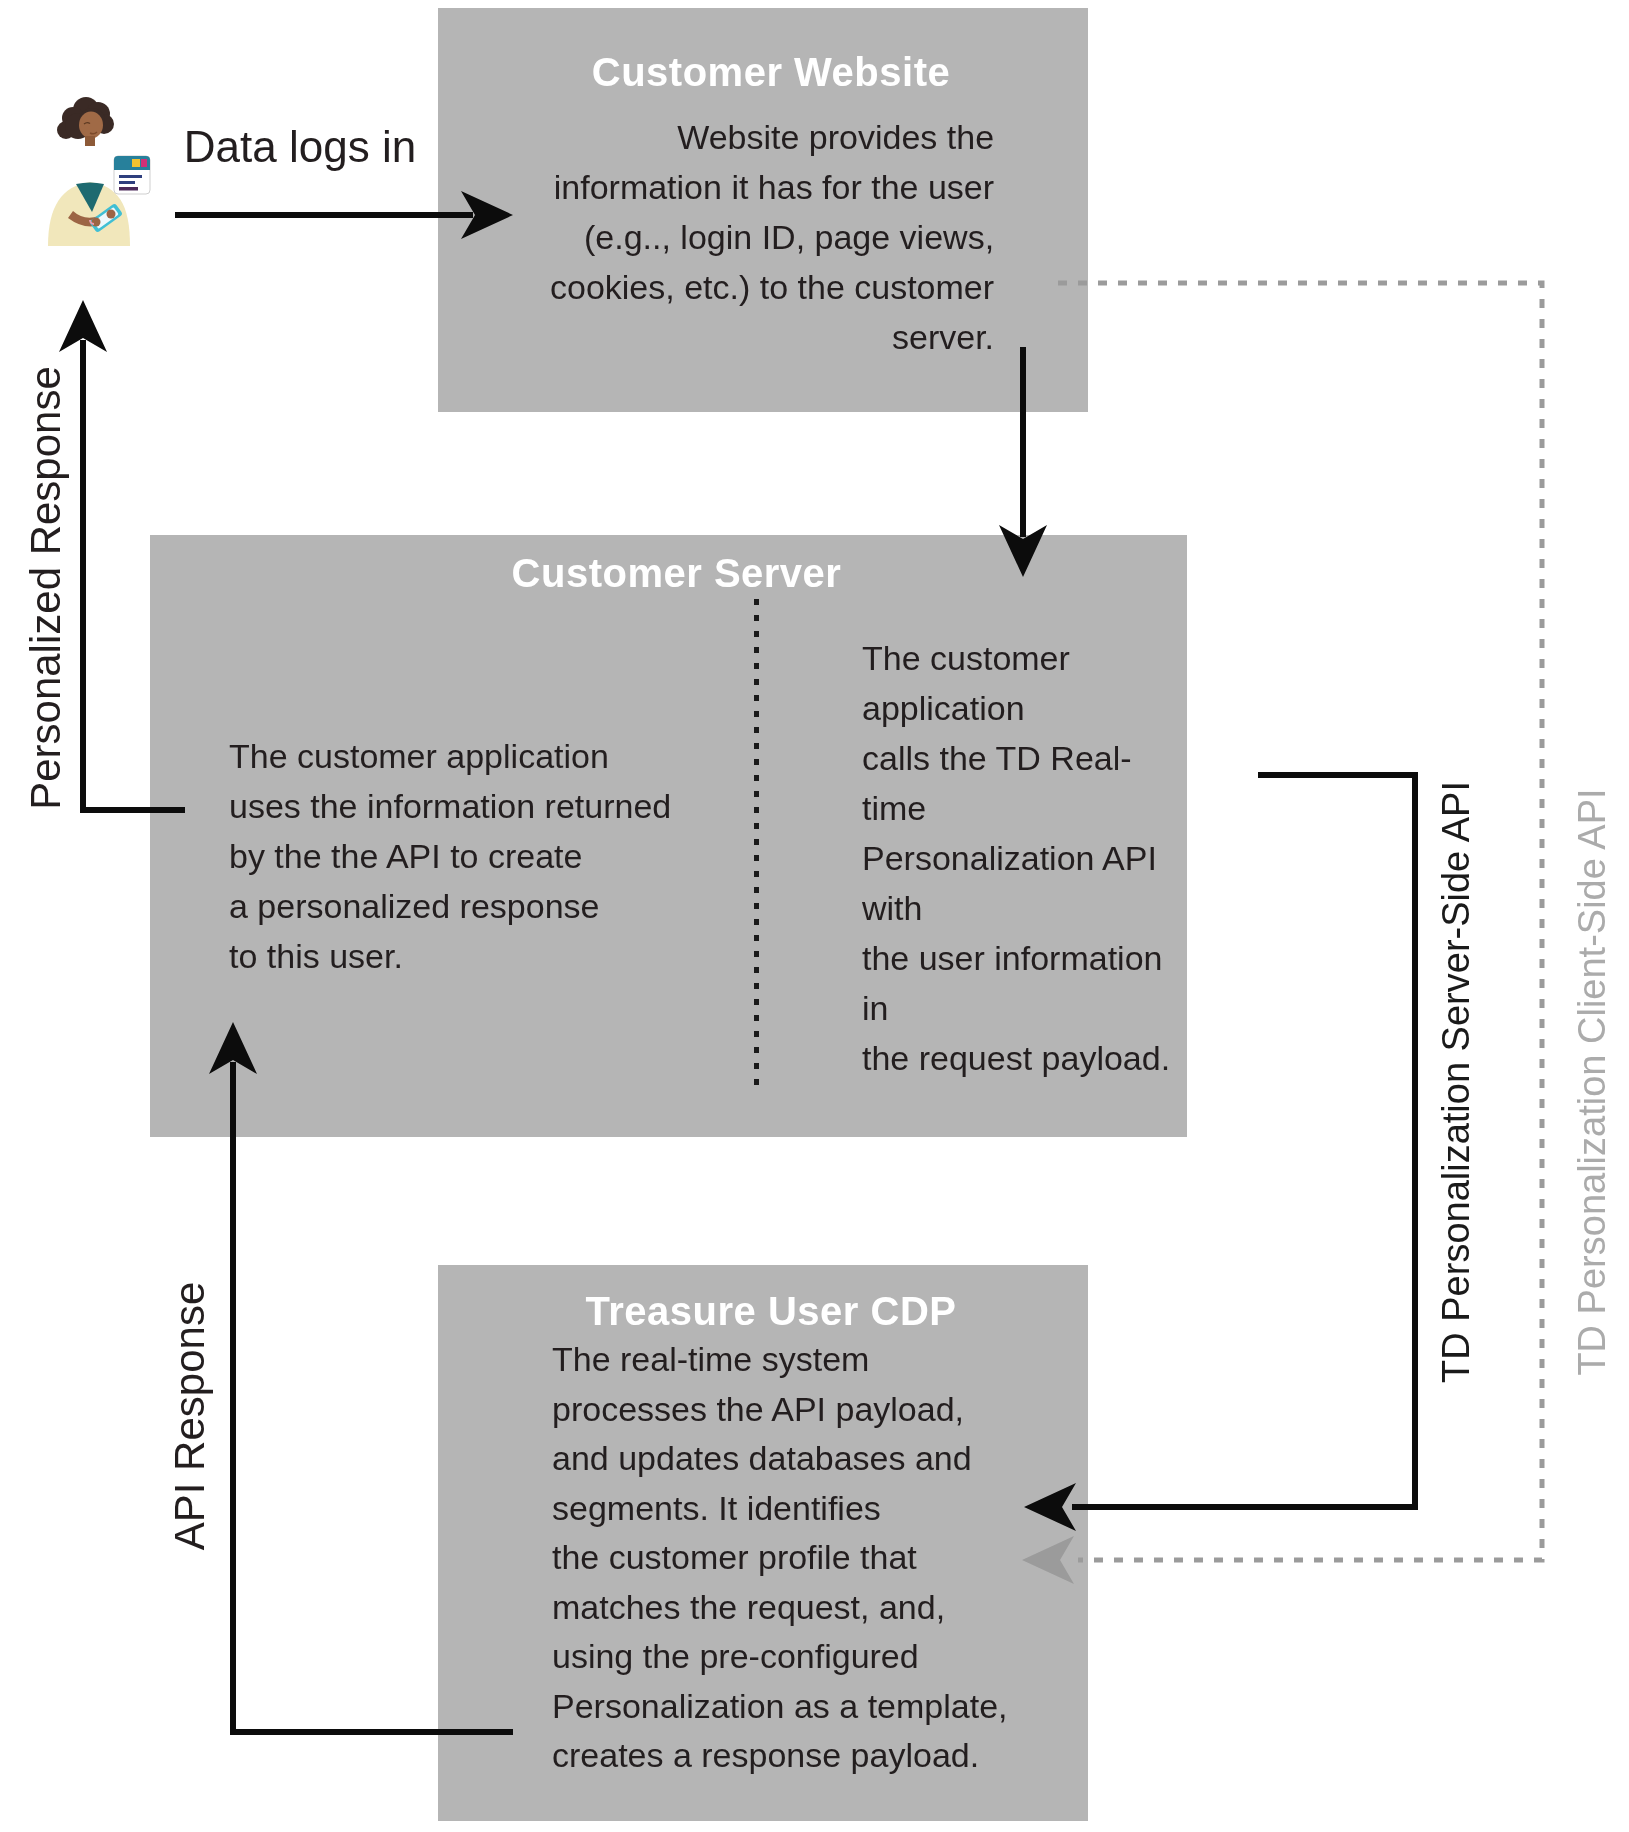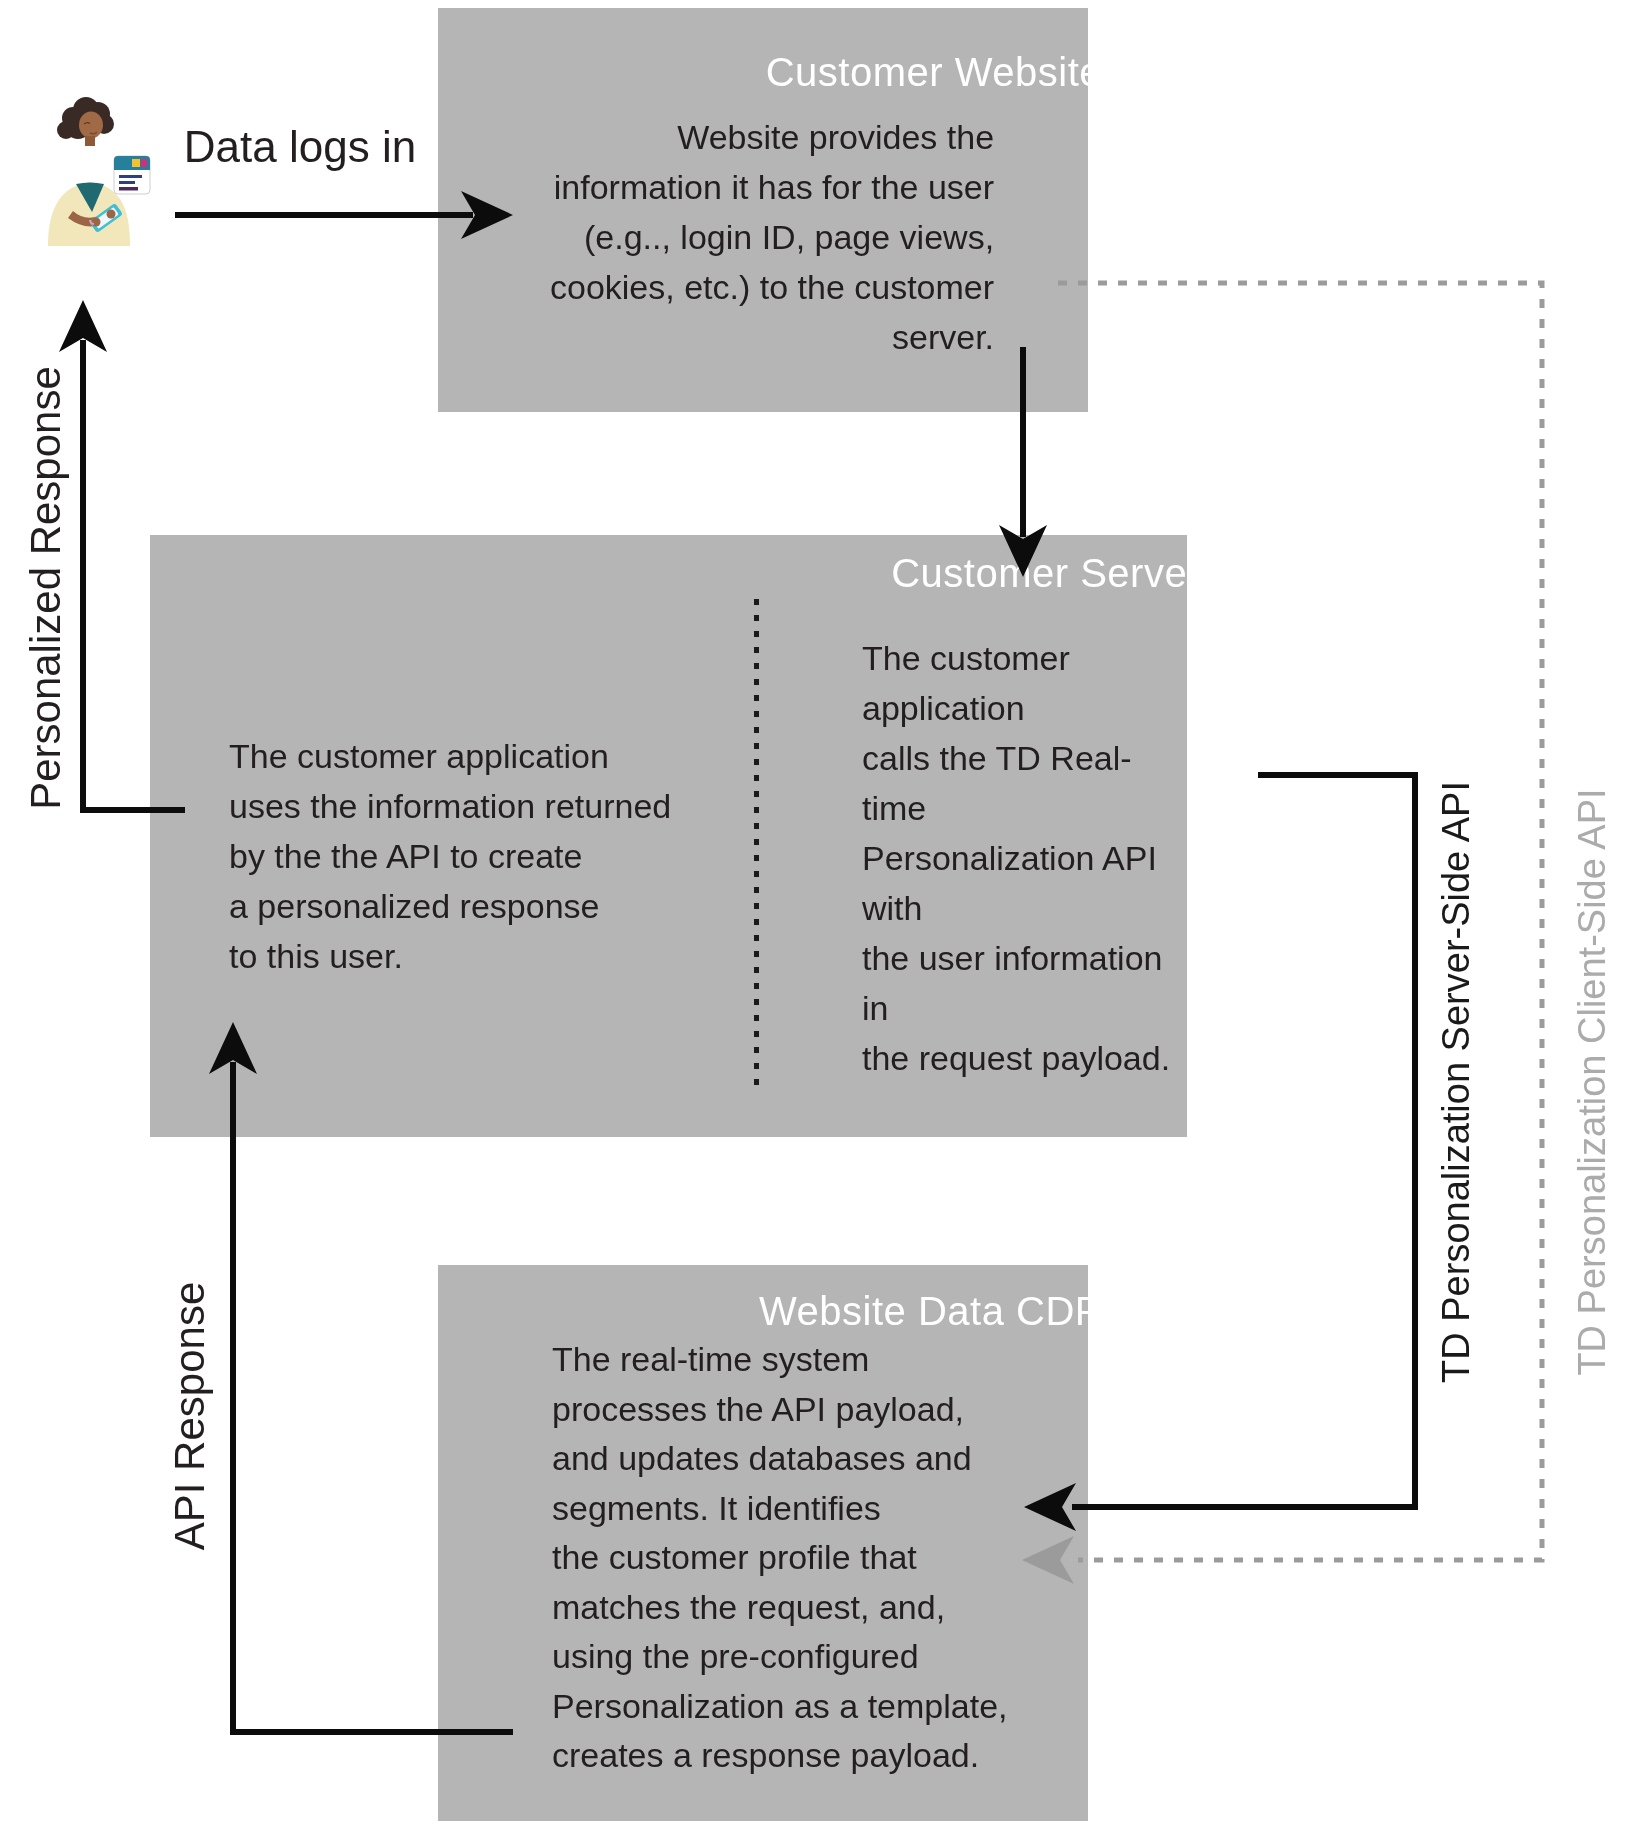--- a/index.html
+++ b/index.html
@@ -11,25 +11,25 @@
     overflow: hidden;
     font-family: "Liberation Sans", sans-serif;
     color: #231e1f;
   }
   .box {
     position: absolute;
     background: #b5b5b5;
   }
   .box-title {
     position: absolute;
-    left: 14px;
+    left: 8px;
     width: 100%;
-    text-align: right;
+    text-align: center;
     color: #ffffff;
-    font-weight: normal;
+    font-weight: bold;
     font-size: 40px;
     line-height: 48px;
     letter-spacing: 0.5px;
   }
   .note {
     position: absolute;
     font-size: 34px;
     line-height: 50px;
     white-space: pre-line;
     color: #231e1f;
@@ -116,21 +116,21 @@
 a personalized response
 to this user.</div>
     <div class="note" id="server-right-note">The customer application
 calls the TD Real-time
 Personalization API with
 the user information in
 the request payload.</div>
   </div>
 
   <div class="box" id="cdp-box">
-    <div class="box-title" id="cdp-title">Website Data CDP</div>
+    <div class="box-title" id="cdp-title">Treasure User CDP</div>
     <div class="note" id="cdp-note">The real-time system
 processes the API payload,
 and updates databases and
 segments. It identifies
 the customer profile that
 matches the request, and,
 using the pre-configured
 Personalization as a template,
 creates a response payload.</div>
   </div>

